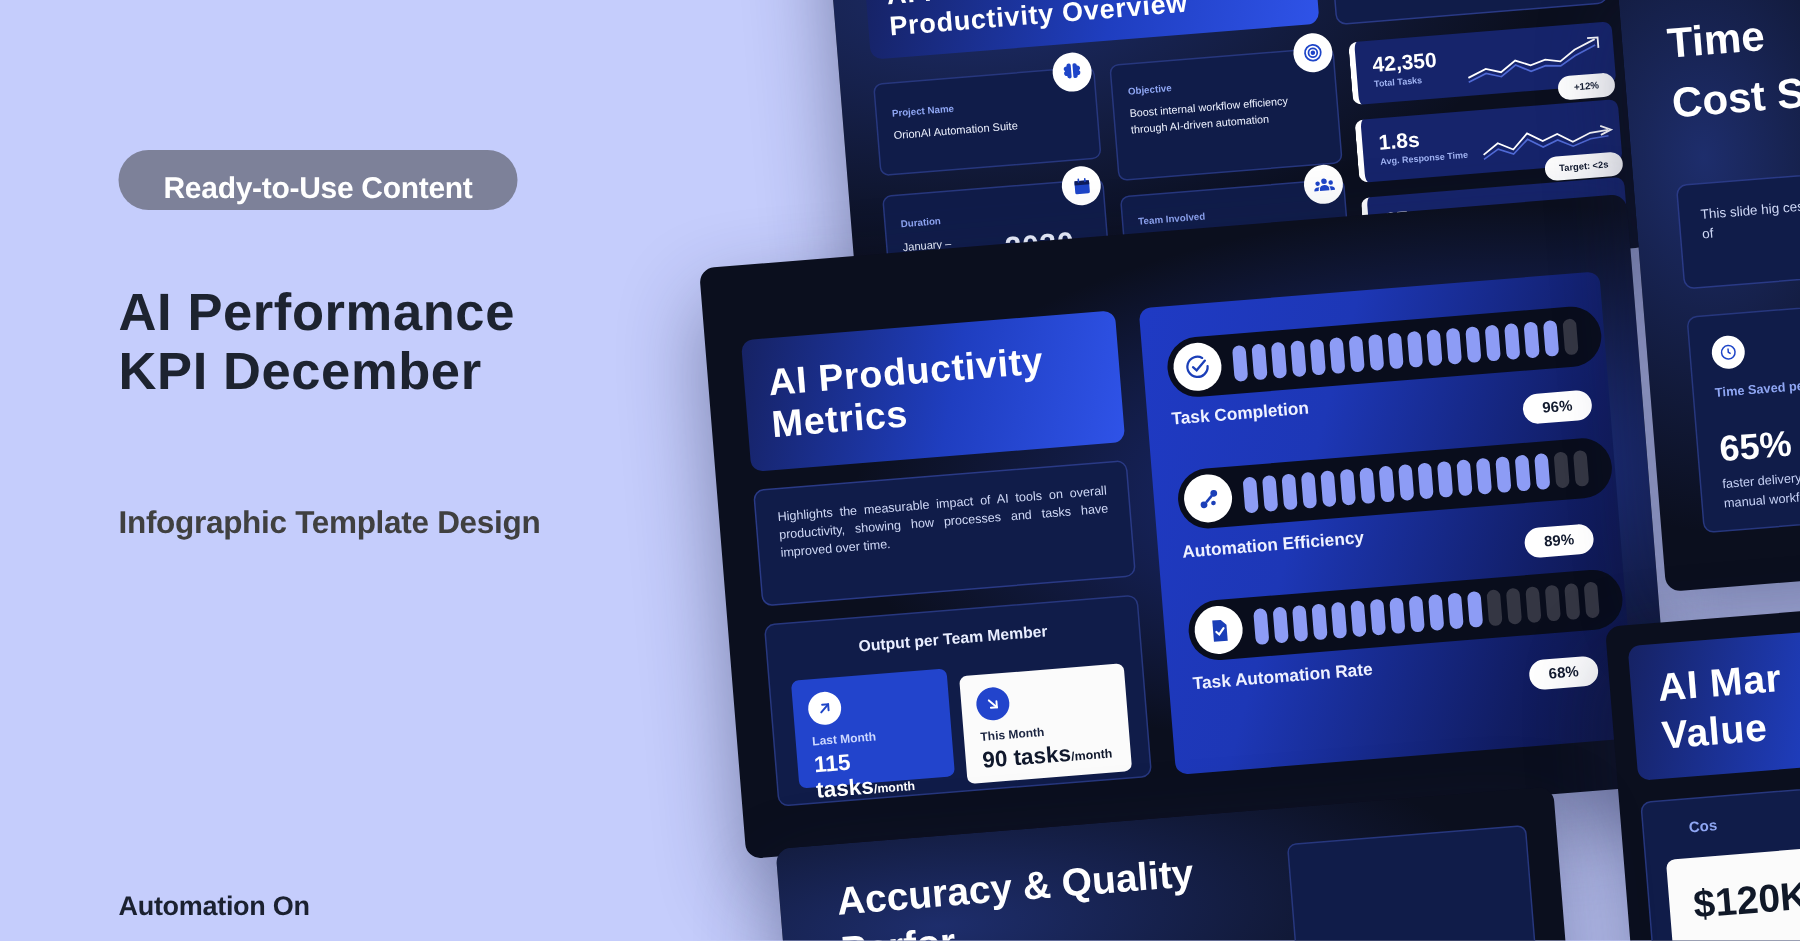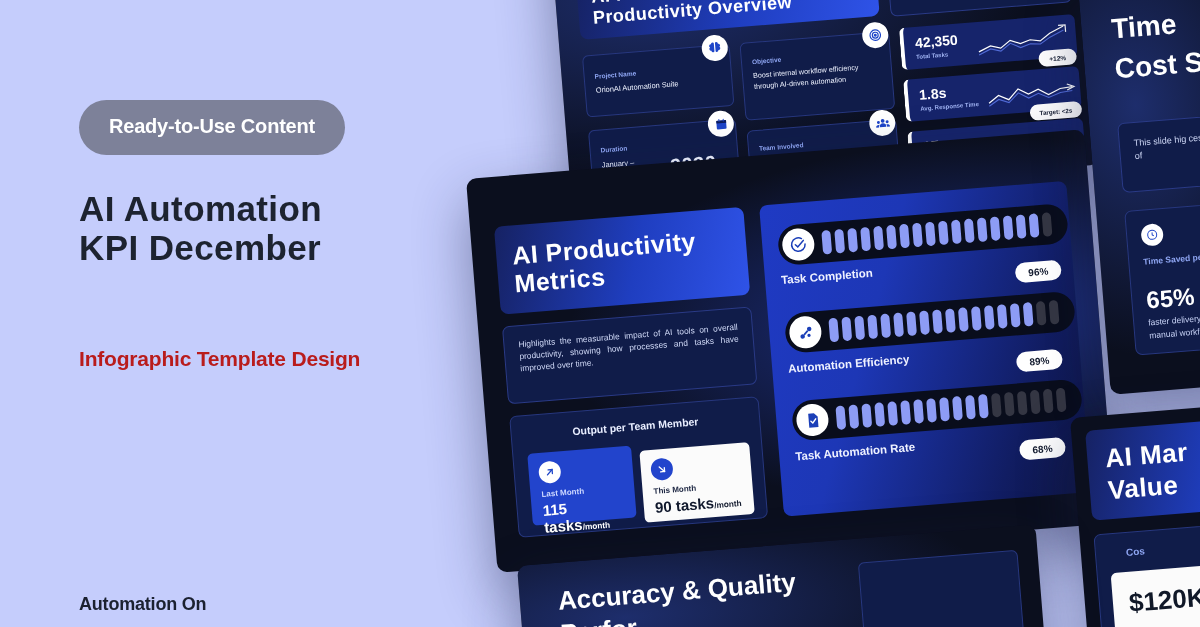--- a/index.html
+++ b/index.html
@@ -9,21 +9,21 @@
     background:#c5cdfc;
     font-family:"Liberation Sans", sans-serif;
     position:relative;
   }
 
   
   .promo { position:absolute; left:79px; top:0; width:430px; height:627px; }
 
   .badge {
     position:absolute; left:0; top:100px;
-    padding:15px 30px 17px 30px;
+    padding:15px 30px 2px 30px;
     background:#7d8199;
     border-radius:28px;
     color:#ffffff;
     font-size:20px;
     font-weight:bold;
     letter-spacing:-0.2px;
     white-space:nowrap;
   }
 
   .headline {
@@ -31,22 +31,22 @@
     color:#1d2330;
     font-size:35px;
     font-weight:bold;
     line-height:39px;
     letter-spacing:0.4px;
     font-stretch:condensed;
   }
   .headline div { white-space:nowrap; }
 
   .subhead {
-    position:absolute; left:0; top:347px;
-    color:#b91c1c;
+    position:absolute; left:0; top:337px;
+    color:#404040;
     font-size:21px;
     font-weight:bold;
     letter-spacing:-0.2px;
     white-space:nowrap;
   }
 
   .available {
     position:absolute; left:0; top:594px;
     color:#1b2130;
     font-size:18px;
@@ -149,21 +149,21 @@
     background:radial-gradient(ellipse at 20% 30%, rgba(60,95,235,.38), rgba(0,0,0,0) 62%);
   }
 </style>
 </head>
 <body>
 
 <div class="promo">
   <div class="badge">Ready-to-Use Content</div>
 
   <div class="headline">
-    <div>AI Automation</div>
+    <div>AI Performance</div>
     <div>KPI December</div>
   </div>
 
   <div class="subhead">Infographic Template Design</div>
   <div class="available">Automation On</div>
 </div>
 
 <div class="slide" style="left:548px; top:-92px; width:530px; height:300px; transform:rotate(-4.6deg); transform-origin:0 0;">
   <div class="flare" style="inset:0;"></div>
 

